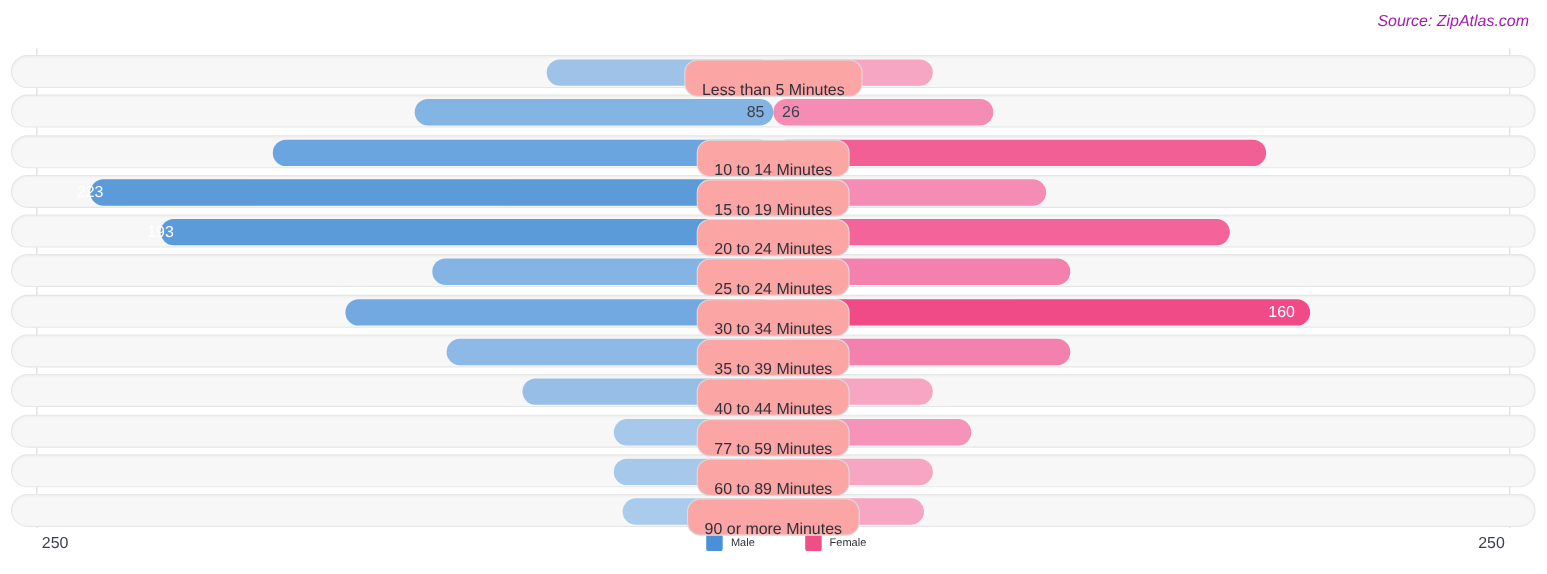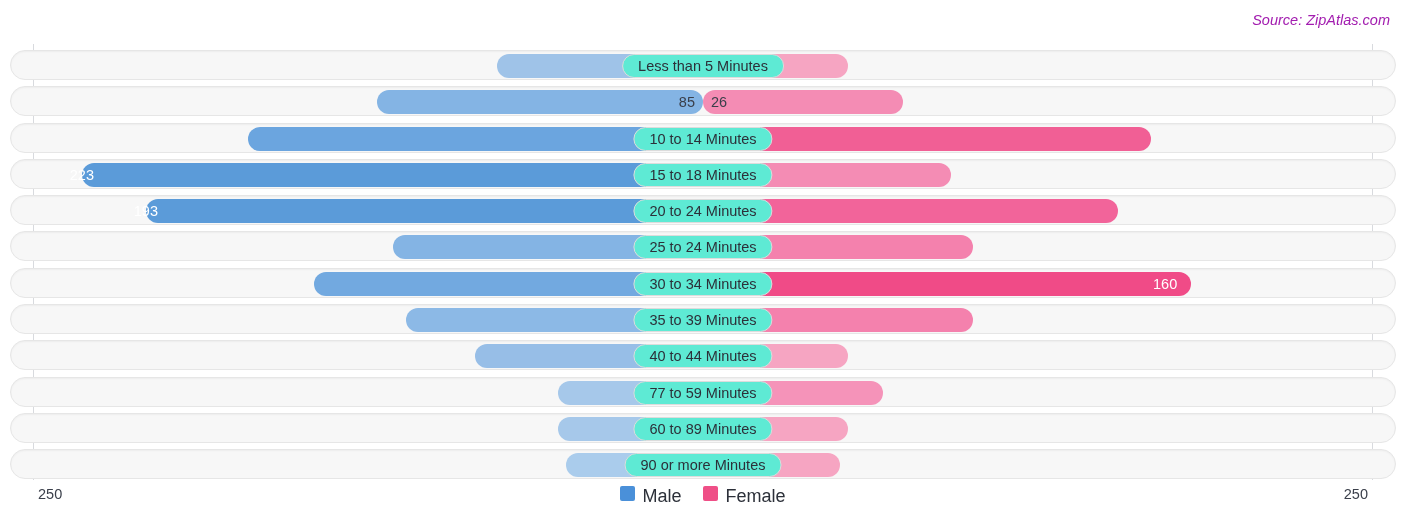--- a/index.html
+++ b/index.html
@@ -115,22 +115,22 @@
   .val.female-in { left: 50%;  padding-left: 0;  text-align: right; }
 
   
   .pill {
     position: absolute;
     left: 50%;
     top: 3px;
     transform: translateX(-50%);
     height: 24px;
     line-height: 23px;
-    padding: 0 15px;
-    background: #5eead4;
+    padding: 16px 15px;
+    background: #fca5a5;
     border: 1px solid #dcdcdc;
     border-radius: 12px;
     font-size: 14.5px;
     color: #2c3039;
     white-space: nowrap;
     z-index: 4;
   }
 
   
   .footer {
@@ -154,24 +154,25 @@
     left: 0;
     top: 6px;
     width: 1406px;
     display: flex;
     justify-content: center;
     align-items: center;
     gap: 22px;
   }
   .legend-item {
     display: flex;
-    align-items: flex-start;
+    align-items: center;
     gap: 7px;
-    font-size: 18px;
+    font-size: 10px;
     color: #2c3039;
+    margin-left: 24px;
   }
   .swatch {
     width: 15px;
     height: 15px;
     border-radius: 2px;
     display: inline-block;
   }
 </style>
 </head>
 <body>
@@ -202,21 +203,21 @@
         <div class="bar female" style="width: 448px; background: rgb(241, 95, 149);"></div>
         <div class="val male-out">146</div>
         <div class="val female-out">142</div>
         <div class="pill">10 to 14 Minutes</div>
       </div>
       <div class="row">
         <div class="bar male" style="width: 621px; background: rgb(91, 155, 217);"></div>
         <div class="bar female" style="width: 248px; background: rgb(244, 140, 180);"></div>
         <div class="val inside male-in" style="margin-right: 609px; padding-right: 0px;">223</div>
         <div class="val female-out">44</div>
-        <div class="pill">15 to 18 Minutes</div>
+        <div class="pill">15 to 19 Minutes</div>
       </div>
       <div class="row">
         <div class="bar male" style="width: 557px; background: rgb(91, 155, 217);"></div>
         <div class="bar female" style="width: 415px; background: rgb(242, 100, 154);"></div>
         <div class="val inside male-in" style="margin-right: 545px; padding-right: 0px;">193</div>
         <div class="val female-out">130</div>
         <div class="pill">20 to 24 Minutes</div>
       </div>
       <div class="row">
         <div class="bar male" style="width: 310px; background: rgb(132, 180, 228);"></div>

